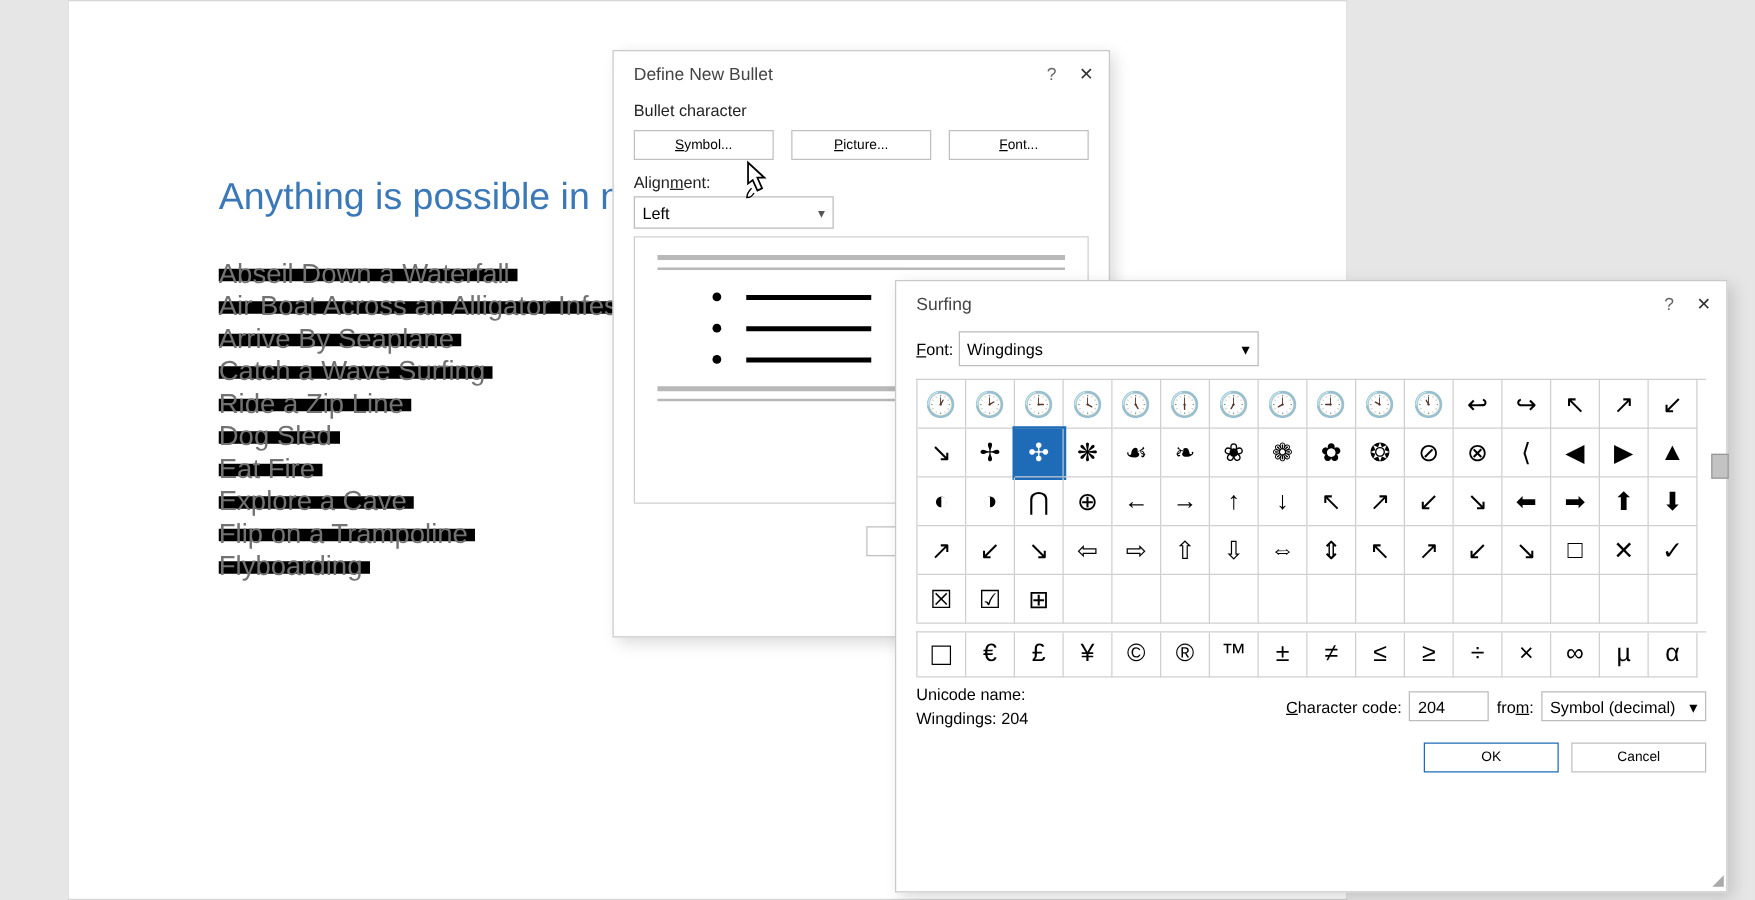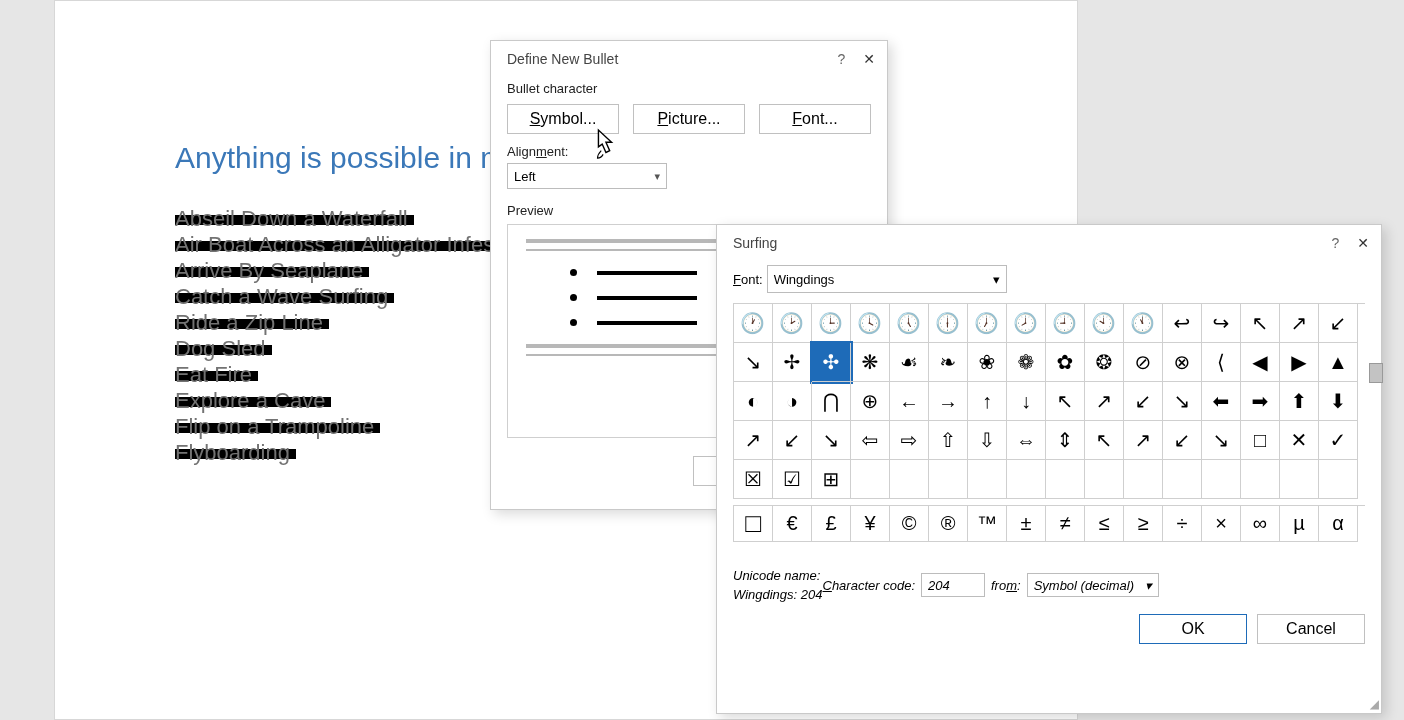--- a/index.html
+++ b/index.html
@@ -51,21 +51,21 @@
     font-size: 14px;
     color: #444;
   }
   .dlg-title .right { display:flex; gap: 18px; align-items:center;}
   .help-q { color:#666; font-size:14px; }
   .close-x { font-size:14px; color:#333; }
   .btn {
     background: #fff;
     border: 1px solid #c0c0c0;
     padding: 4px 10px;
-    font-size: 16px;
+    font-size: 11px;
     text-align: center;
   }
   .btn-primary { border:1px solid #1e6bb8; }
   .section-label { font-size: 13px; color:#222; }
   .underline-key { text-decoration: underline; }
 
   
   #dlg-bullet { left: 490px; top: 40px; width: 398px; height: 470px; }
   #dlg-bullet .body { padding: 4px 16px 10px 16px; }
   .three-btns { display:flex; gap:14px; margin:8px 0 10px 0;}
@@ -138,23 +138,22 @@
     margin-top:6px;
   }
   .rcell {
     border-right:1px solid #cfcfcf;
     border-bottom:1px solid #cfcfcf;
     display:flex;align-items:center;justify-content:center;
     font-size:20px;
   }
   .rcell.big { font-size:26px; }
   .code-row {
-    display:flex; align-items:center; 
-    margin-top:26px;
-    font-style:italic;
+    display:flex; align-items:center; justify-content:space-between;
+    margin-top:6px;
   }
   .code-row .left {font-size:13px;}
   .code-row .right { display:flex; align-items:center; gap:6px;}
   .txt-input {
     border:1px solid #bcbcbc; height:24px; padding:0 6px; width:64px;
     display:flex; align-items:center;
   }
   .from-select {
     border:1px solid #bcbcbc; height:24px; width:132px;
     display:flex; align-items:center; justify-content:space-between; padding:0 6px;
@@ -199,21 +198,20 @@
     <div class="three-btns">
       <div class="btn"><span class="underline-key">S</span>ymbol...</div>
       <div class="btn"><span class="underline-key">P</span>icture...</div>
       <div class="btn"><span class="underline-key">F</span>ont...</div>
     </div>
     <div class="section-label">Align<span class="underline-key">m</span>ent:</div>
     <div class="select">
       <span>Left</span>
       <span class="chev">▾</span>
     </div>
-    <div class="section-label" style="margin-top:14px">Preview</div>
     <div class="preview-box">
       <div class="grey-line"></div>
       <div class="grey-line thin"></div>
       <div style="height:6px"></div>
       <div class="bullet-row">
           <div class="dot"></div>
           <div class="black-line"></div>
         </div>
       <div style="height:6px"></div>
       <div class="bullet-row">

